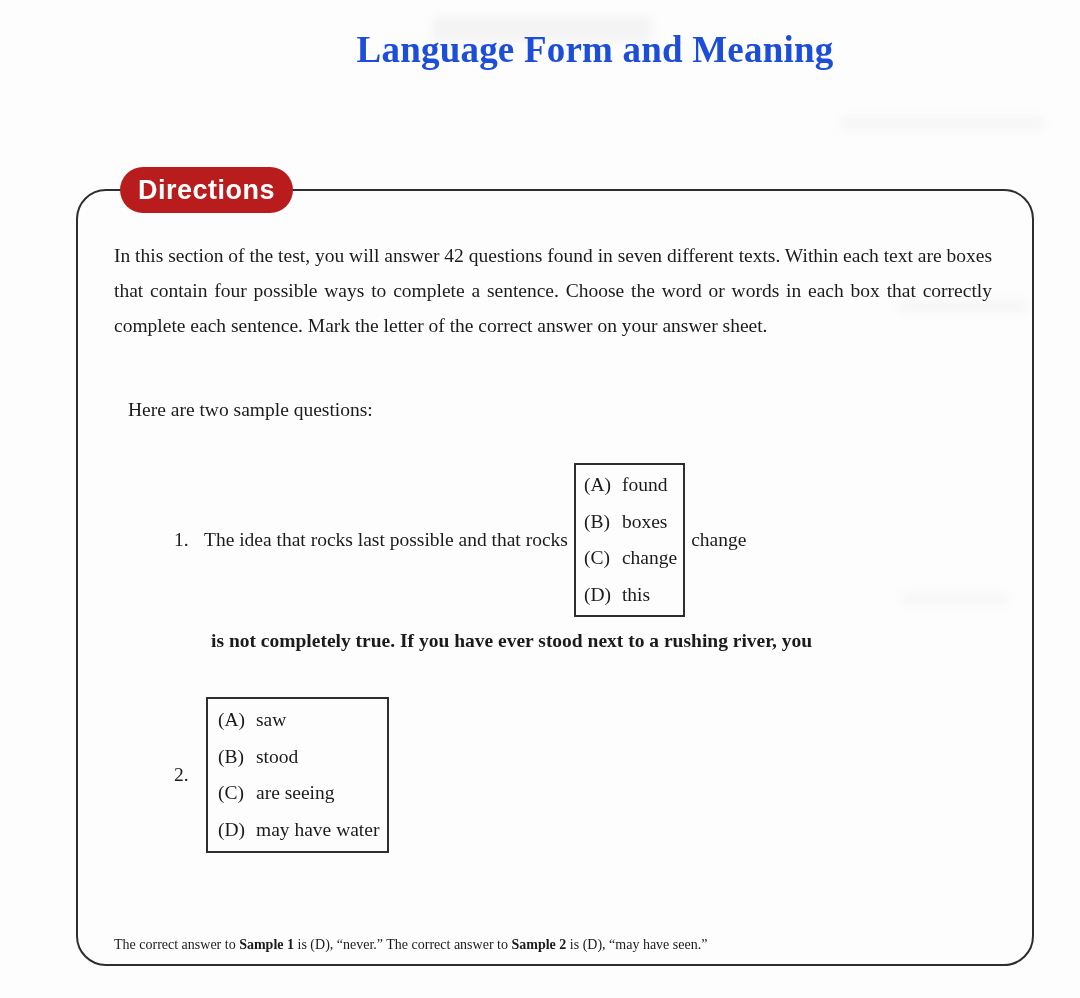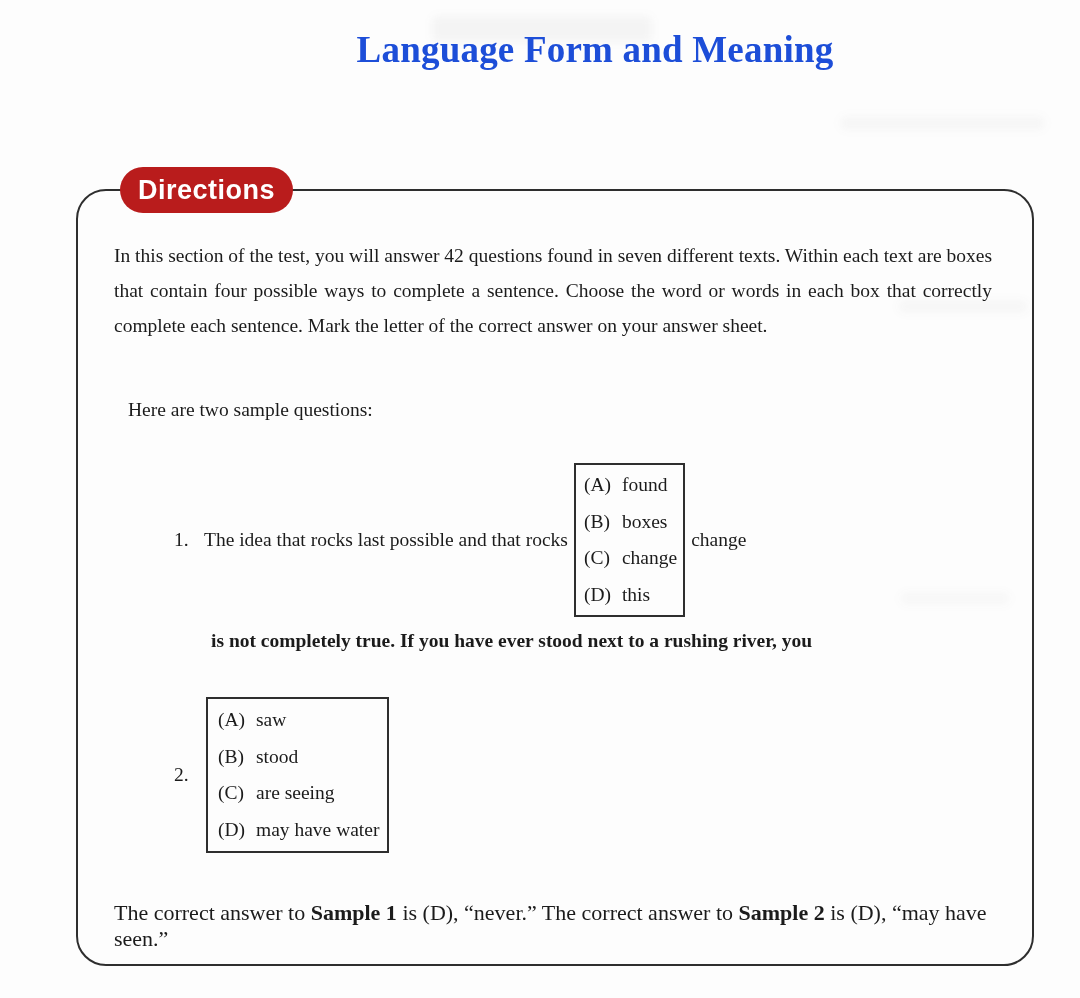--- a/index.html
+++ b/index.html
@@ -43,21 +43,21 @@
     box-sizing:border-box;
   }
   .b1 { min-width:95px;  padding:2px 6px 2px 8px; }
   .b2 { min-width:165px; padding:3px 8px 3px 10px; }
   .opt { display:flex; line-height:36.5px; font-size:19.5px; white-space:nowrap; }
   .olet { width:38px; flex:none; }
   .cont {
     position:absolute; left:129px; top:435px; margin:4px; font-size:19.5px;font-weight:bold;
   }
   .answer {
-    position:absolute; left:36px; top:709px; margin:0; font-size:22px;
+    position:absolute; left:36px; top:746px; margin:0; font-size:14px;
   }
   .answer b { font-weight:bold; }
   
   .artifact {
     position:absolute; border-radius:6px; filter:blur(4px);
     background:rgba(70,70,70,0.05); pointer-events:none;
   }
   .a1 { left:432px; top:16px;  width:220px; height:26px; }
   .a2 { left:840px; top:116px; width:205px; height:14px; background:rgba(70,70,70,0.04); }
   .a3 { left:898px; top:300px; width:130px; height:13px; background:rgba(70,70,70,0.035); }

